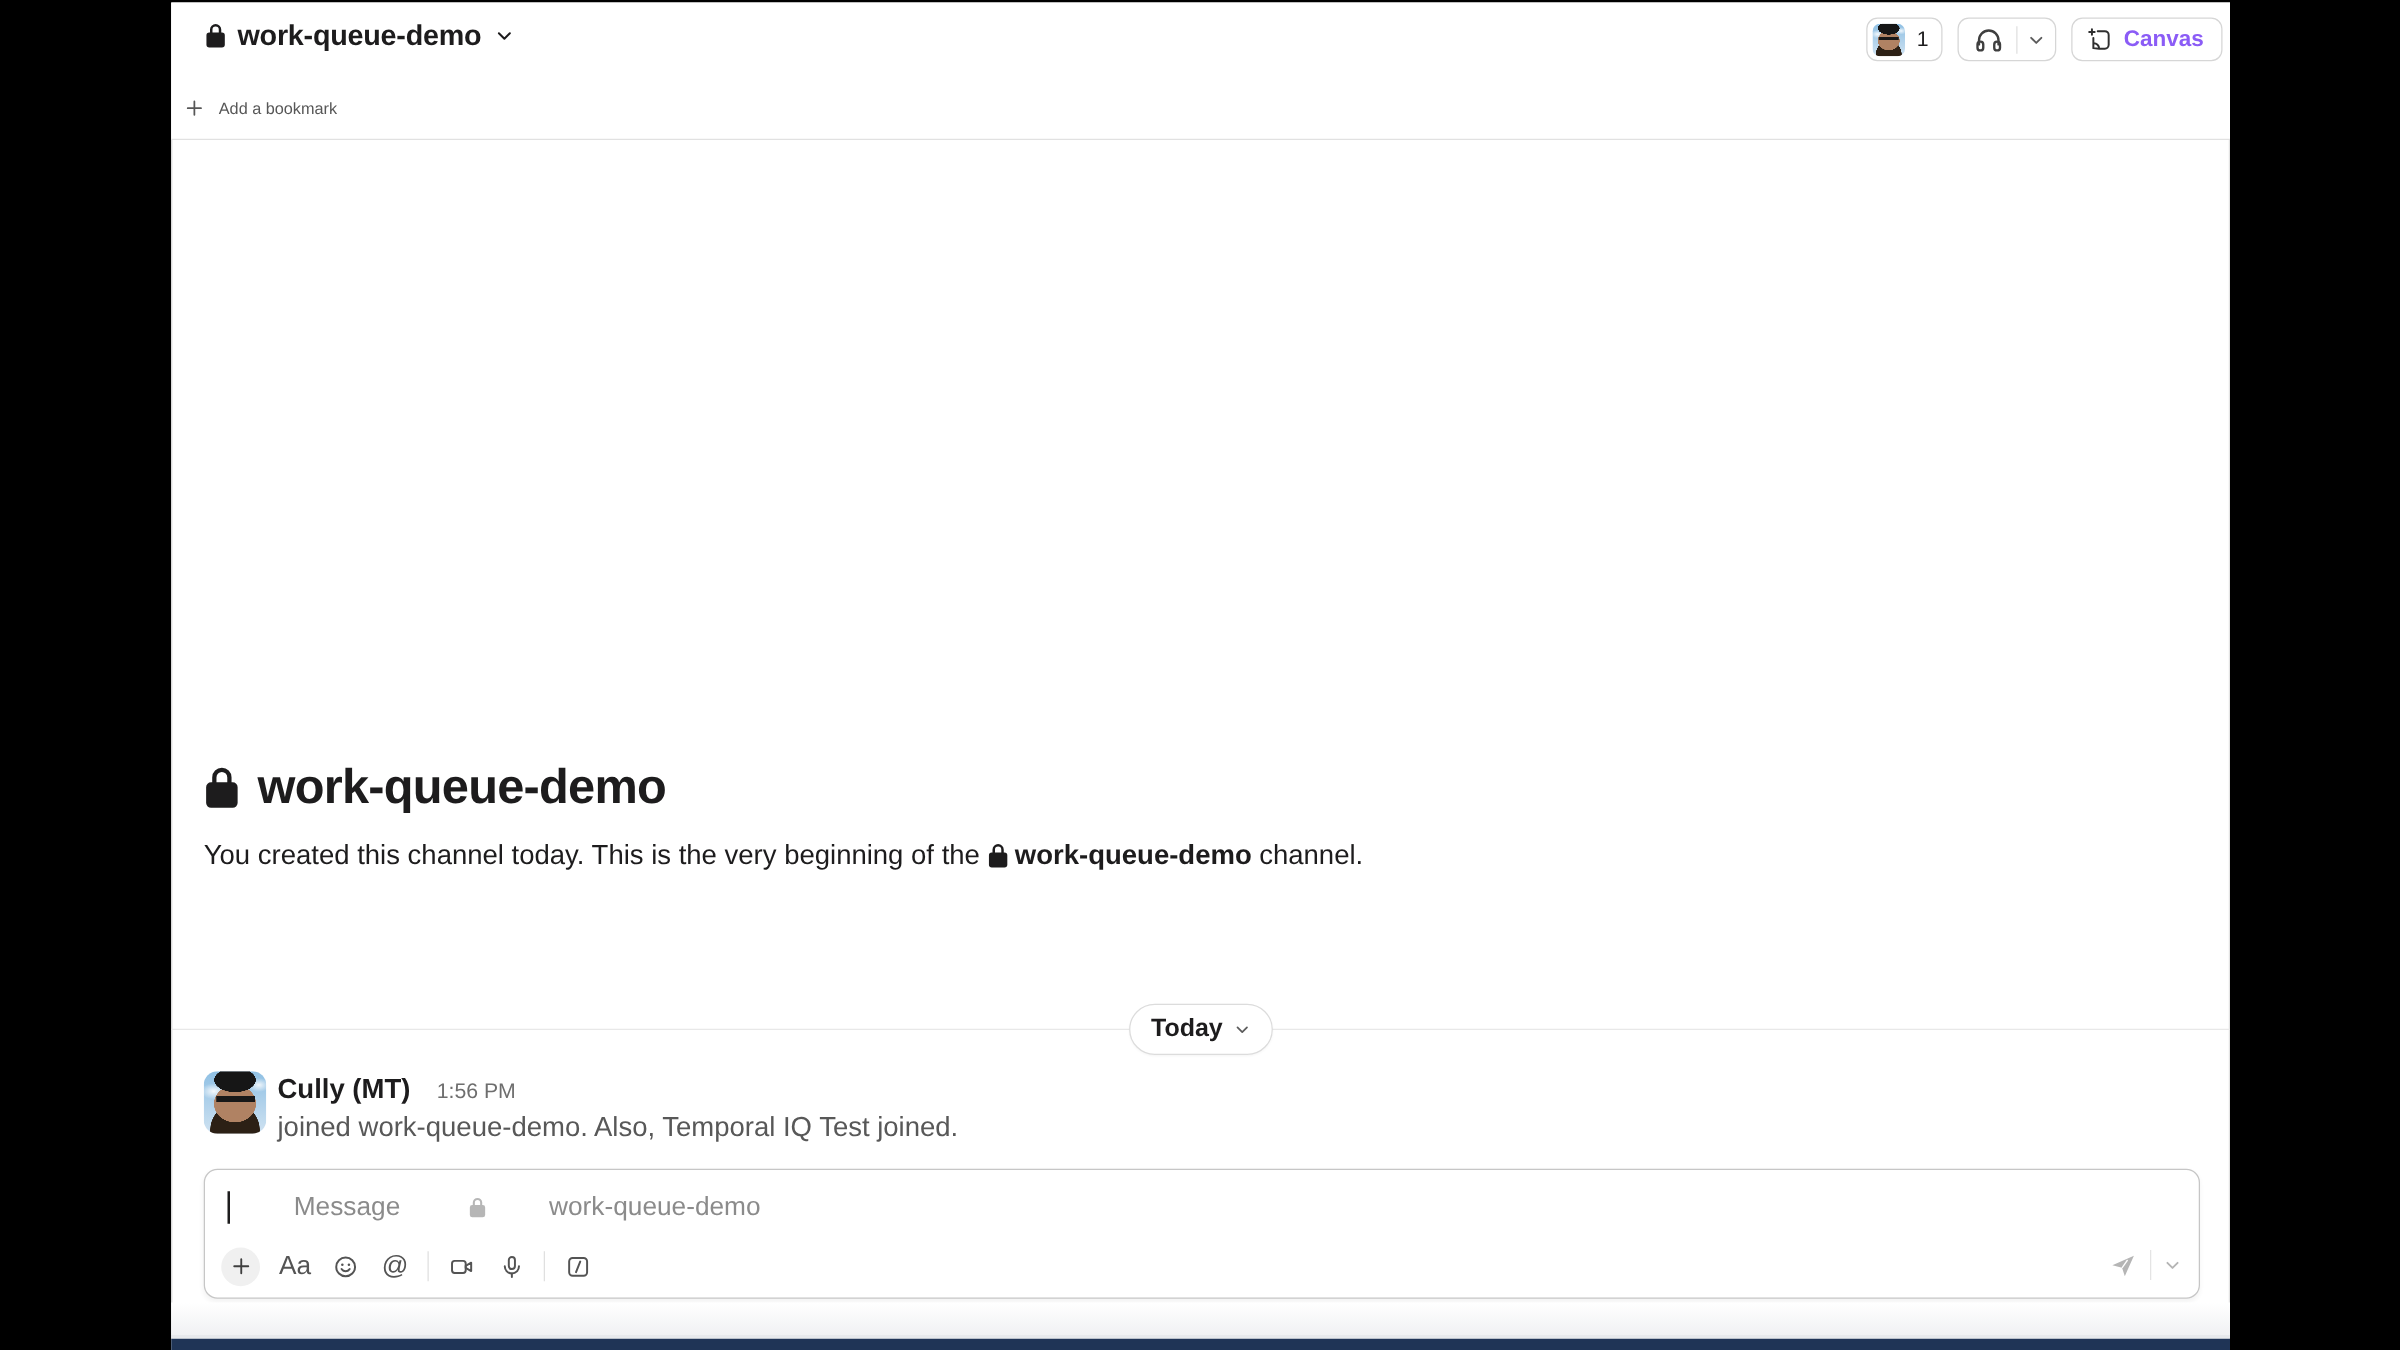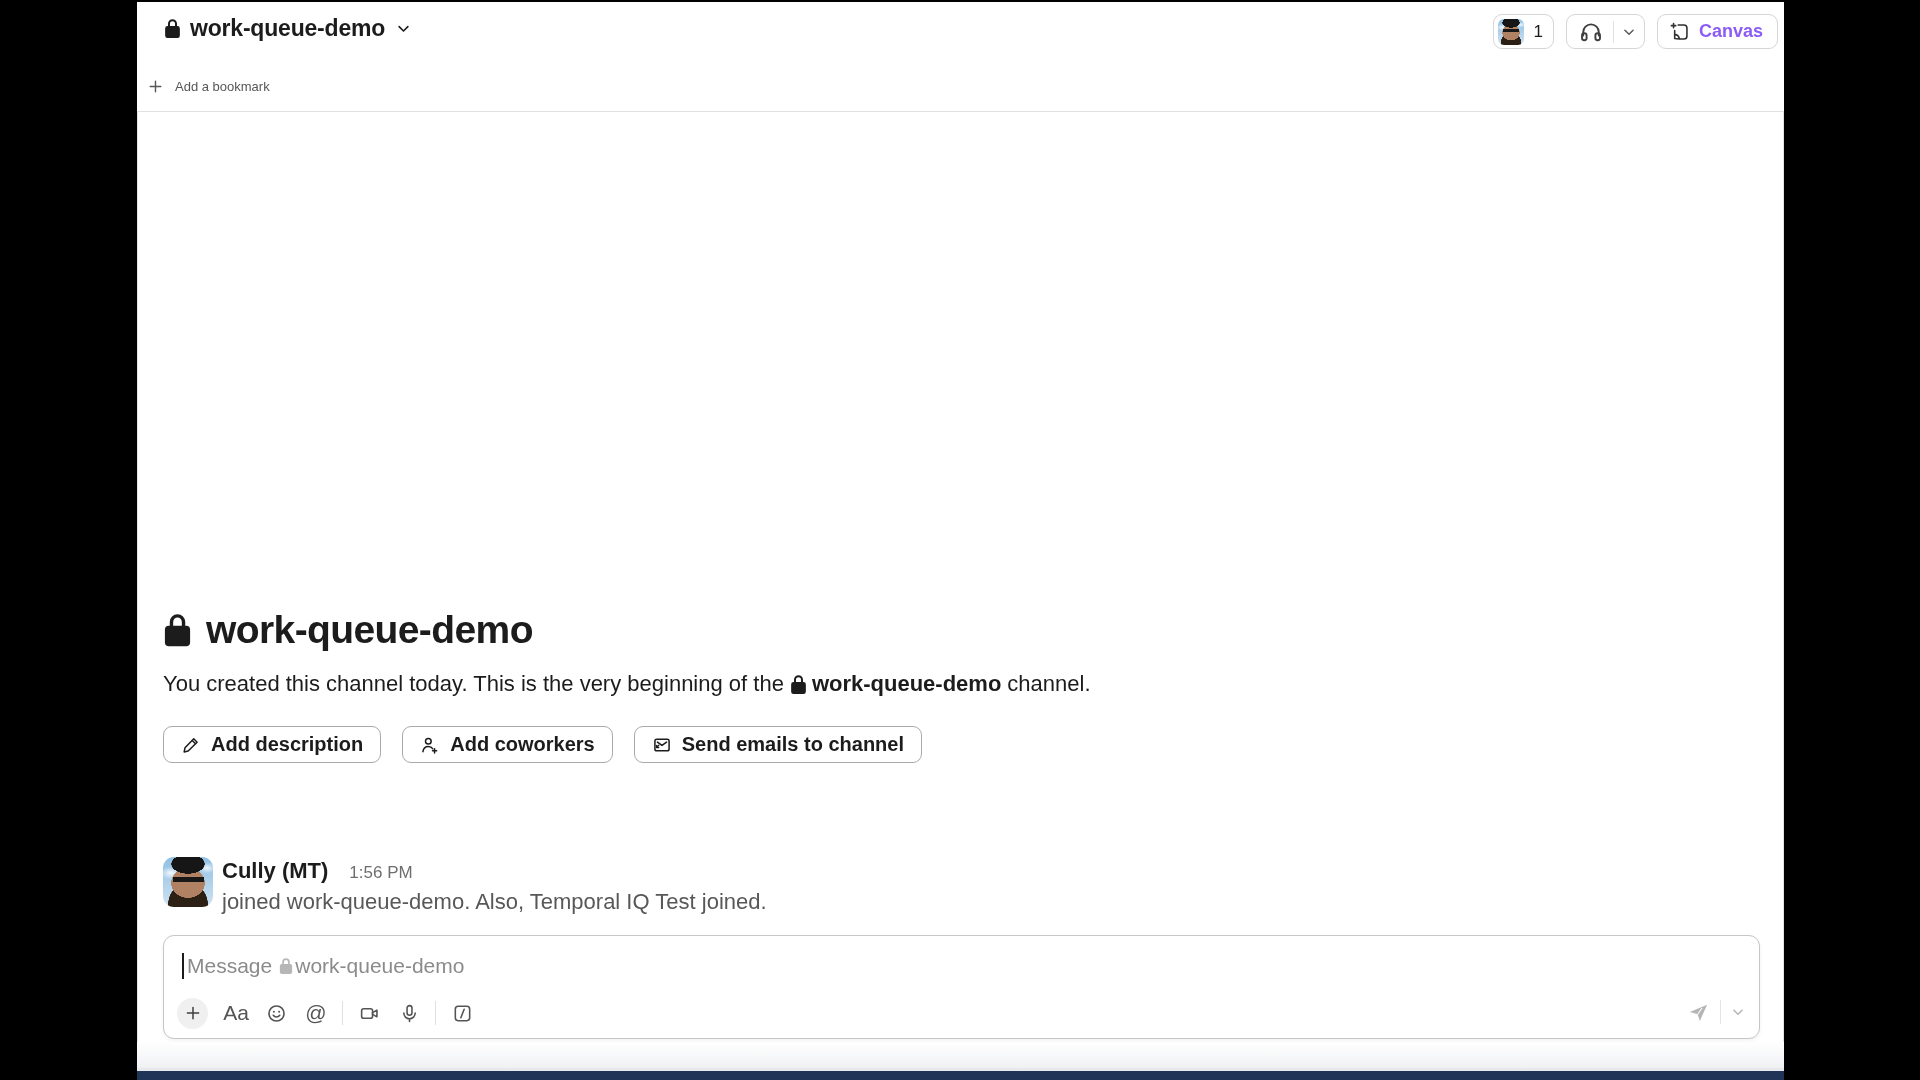--- a/index.html
+++ b/index.html
@@ -74,21 +74,21 @@
   
   .message-row { position:absolute; left:26px; top:855px; display:flex; gap:9px; }
   .message-body { padding-top:1px; }
   .message-meta { display:flex; align-items:baseline; gap:21px; }
   .message-username { font-size:22px; font-weight:bold; cursor:pointer; }
   .message-time { font-size:17px; color:#6e6e6e; cursor:pointer; }
   .message-text { margin-top:5px; font-size:22px; color:#585858; }
 
   
   .composer { position:absolute; left:26px; top:933px; width:1597px; height:104px; background:#fff; border:1px solid #c6c6c6; border-radius:11px; box-shadow:0 2px 4px rgba(0,0,0,.05); }
-  .composer-input { position:absolute; left:18px; top:15px; right:18px; height:30px; display:flex; align-items:center; font-size:21px; color:#8b8b8b; cursor:text; }
+  .composer-input { position:absolute; left:18px; top:15px; right:18px; height:30px; display:flex; align-items:center; font-size:21px; color:#8b8b8b; cursor:text;gap:48px; }
   .caret { display:inline-block; width:2px; height:26px; background:#1d1c1d; margin-right:3px; }
   .composer-input .lock-svg { width:14px; height:18px; margin:0 2px 0 7px; opacity:.62; }
   .composer-toolbar { position:absolute; left:13px; bottom:9px; display:flex; align-items:center; height:32px; color:#545454; }
   .tb-item { width:40px; height:32px; display:flex; align-items:center; justify-content:center; cursor:pointer; }
   .tb-item svg { width:21px; height:21px; }
   .tb-plus { width:31px; height:31px; margin-right:8px; border-radius:50%; background:#f0f0f0; display:flex; align-items:center; justify-content:center; cursor:pointer; }
   .tb-plus svg { width:18px; height:18px; color:#3f3f3f; }
   .tb-text { font-size:21px; color:#545454; }
   .tb-sep { width:1px; height:24px; background:#e0e0e0; margin:0 6px; }
   .composer-send { position:absolute; right:14px; bottom:10px; display:flex; align-items:center; height:32px; }
@@ -218,42 +218,31 @@
       </div>
       <div class="intro-desc">
         <span>You created this channel today. This is the very beginning of the</span>
         <svg class="lock-svg">
             <use href="#i-lock"></use>
           </svg>
         <b>work-queue-demo</b>
         <span style="width:6px"></span>
         <span>channel.</span>
       </div>
-      <div class="intro-actions">
-        <div class="intro-btn">
-          <svg>
-              <use href="#i-pencil"></use>
-            </svg>
-          <span>Add description</span>
-        </div>
-        <div class="intro-btn">
-          <svg>
-              <use href="#i-person-plus"></use>
-            </svg>
-          <span>Add coworkers</span>
-        </div>
-        <div class="intro-btn">
-          <svg>
-              <use href="#i-email"></use>
-            </svg>
-          <span>Send emails to channel</span>
-        </div>
-      </div>
-    </div>
-
+    </div>
+
+    <div class="date-divider">
+      <div class="line"></div>
+      <div class="date-pill">
+        <span class="date-pill-label">Today</span>
+        <svg class="pill-chevron">
+            <use href="#i-chevron"></use>
+          </svg>
+      </div>
+    </div>
 
     <div class="message-row">
       <div class="avatar avatar-msg"></div>
       <div class="message-body">
         <div class="message-meta">
           <span class="message-username">Cully (MT)</span>
           <span class="message-time">1:56 PM</span>
         </div>
         <div class="message-text">joined work-queue-demo. Also, Temporal IQ Test joined.</div>
       </div>

